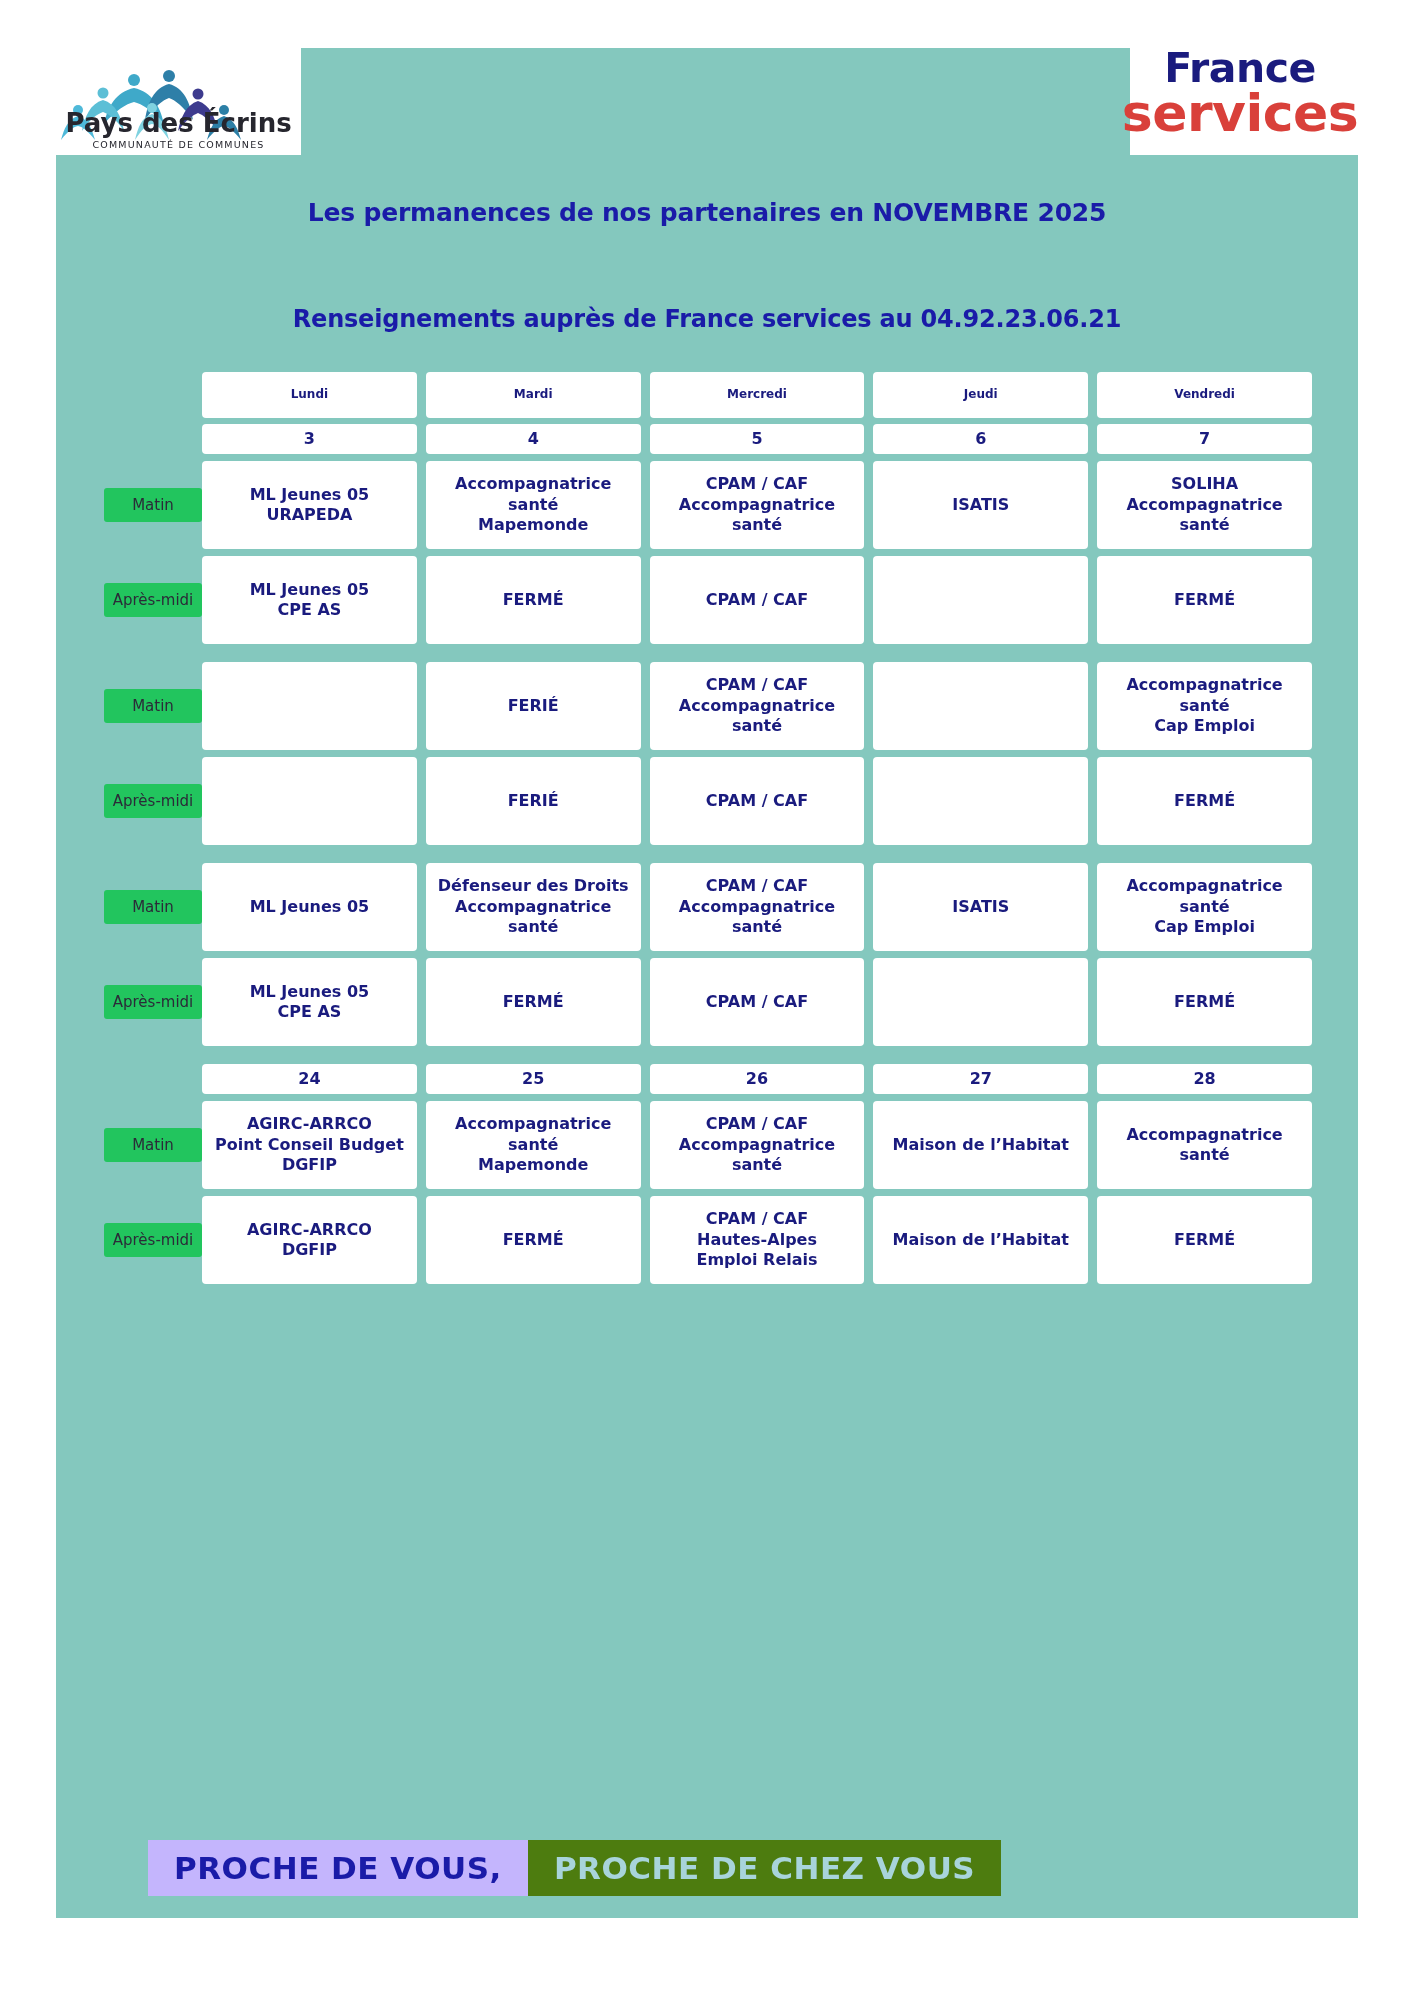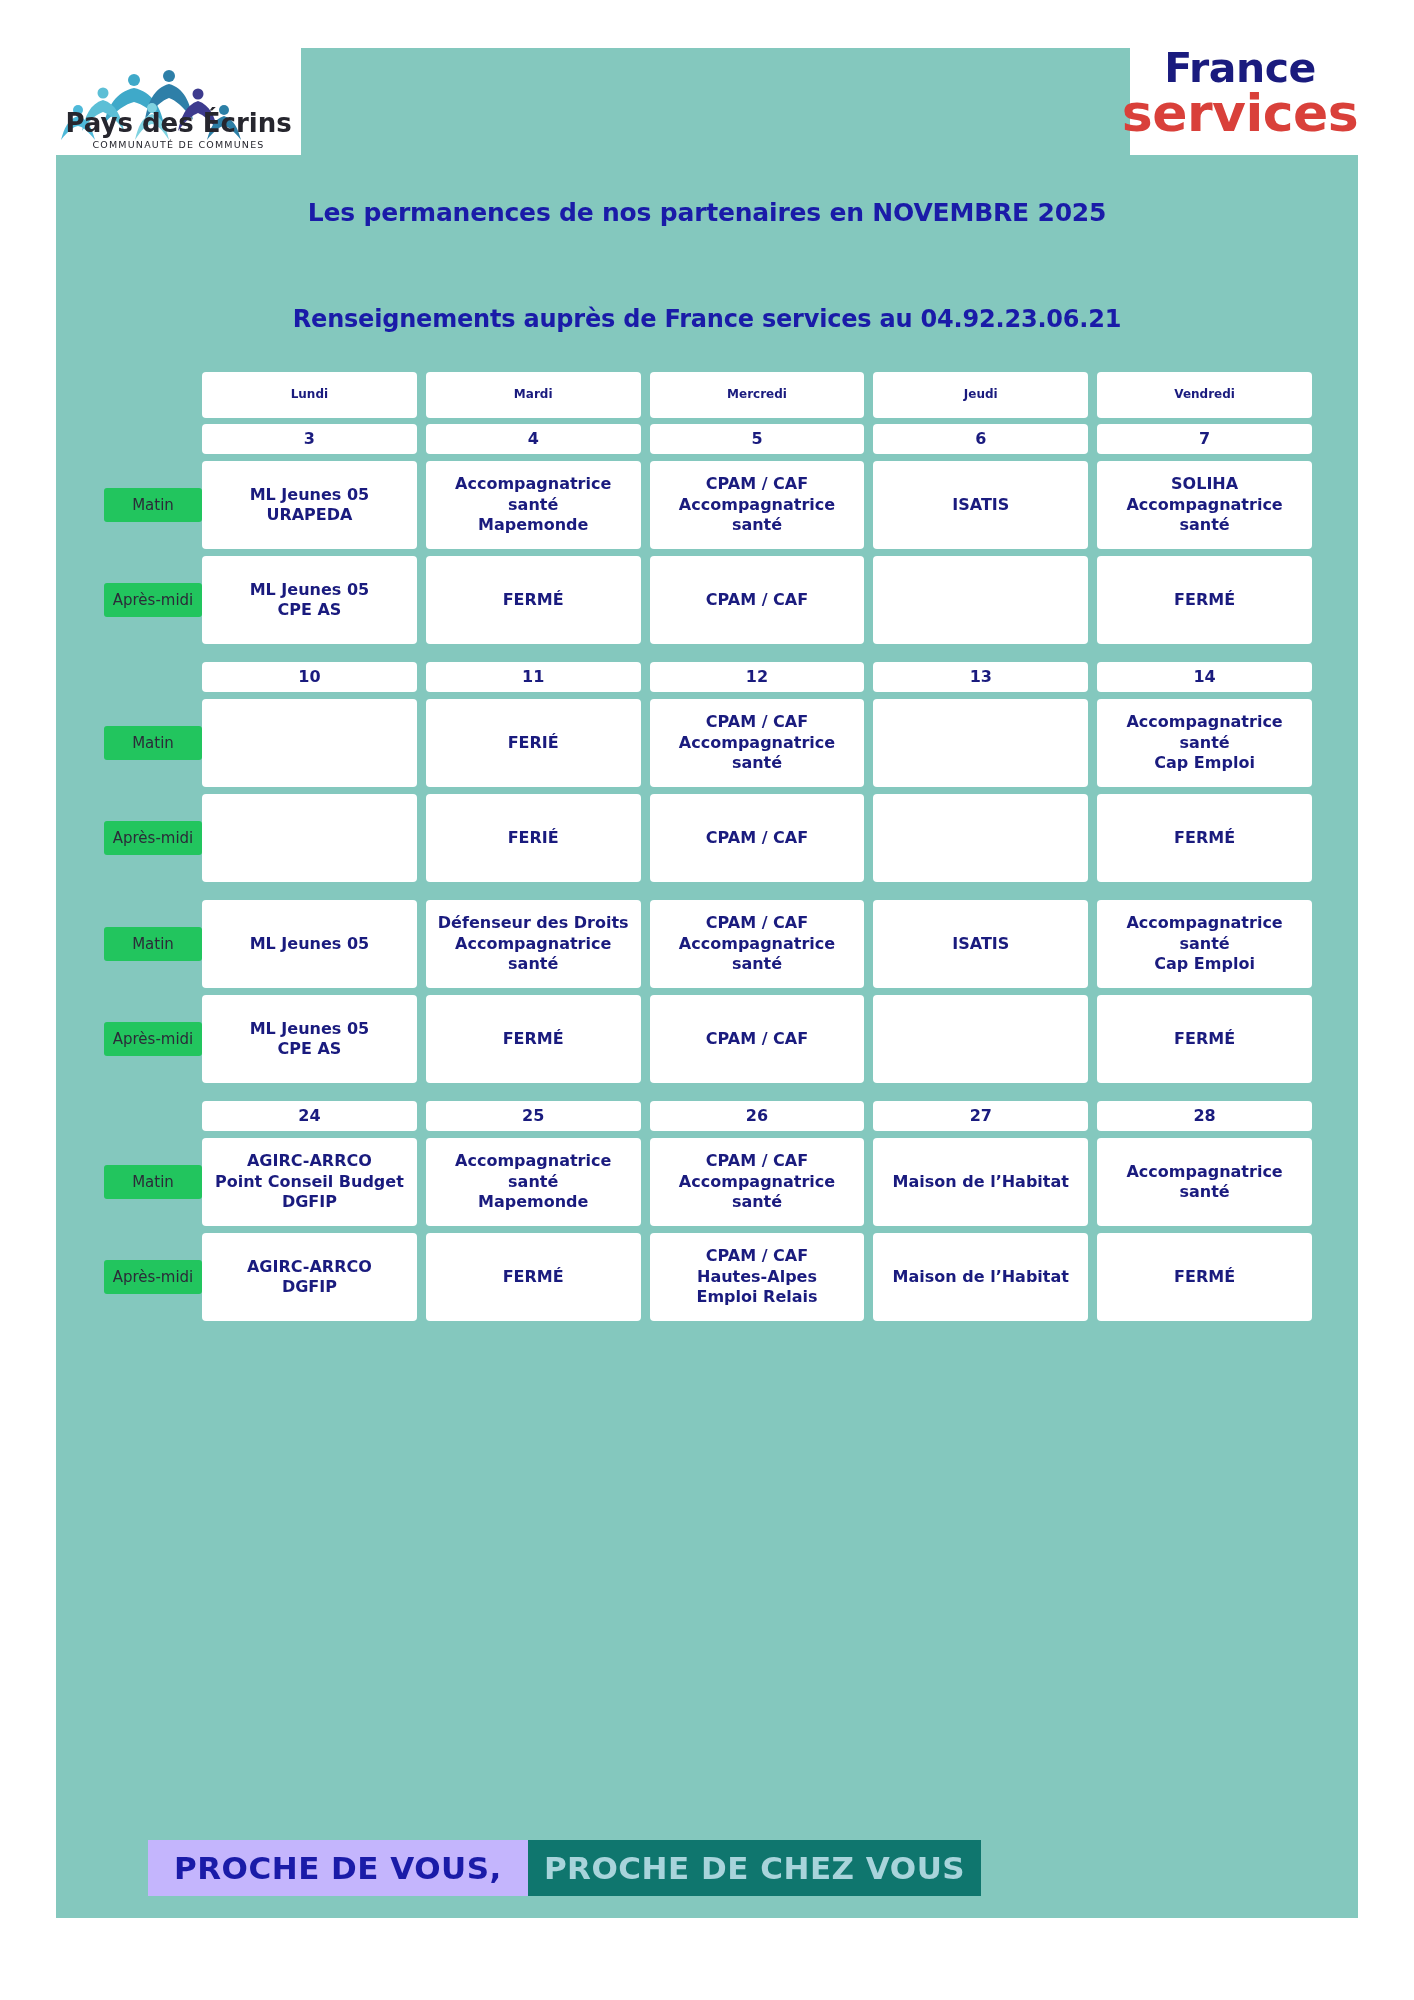--- a/index.html
+++ b/index.html
@@ -230,26 +230,26 @@
     display: flex;
     align-items: center;
     justify-content: center;
     padding: 0 26px;
     font-family: "DejaVu Sans", sans-serif;
     font-weight: bold;
     font-size: 31px;
     letter-spacing: 0.5px;
   }
   .banner-right {
-    background: #0f766e;
+    background: #4d7c0f;
     color: #A8D4DB;
     display: flex;
     align-items: center;
     justify-content: center;
-    padding: 0 16px;
+    padding: 0 26px;
     font-family: "DejaVu Sans", sans-serif;
     font-weight: bold;
     font-size: 31px;
     letter-spacing: 0.5px;
   }
 
   .pays-text {
     font-family: "DejaVu Sans", sans-serif;
     font-weight: bold;
     font-size: 26px;
@@ -338,27 +338,20 @@
         <div class="grid-row row-slot" style="position: relative;">
           <div class="slotlabel" style="top: calc(50% - 17px);">Après-midi</div>
           <div class="cell">ML Jeunes 05<br>CPE AS</div>
           <div class="cell">FERMÉ</div>
           <div class="cell">CPAM / CAF</div>
           <div class="cell"></div>
           <div class="cell">FERMÉ</div>
         </div>
       </div>
       <div class="week">
-        <div class="grid-row row-daynum">
-          <div class="cell">10</div>
-          <div class="cell">11</div>
-          <div class="cell">12</div>
-          <div class="cell">13</div>
-          <div class="cell">14</div>
-        </div>
         <div class="grid-row row-slot" style="position: relative;">
           <div class="slotlabel" style="top: calc(50% - 17px);">Matin</div>
           <div class="cell"></div>
           <div class="cell">FERIÉ</div>
           <div class="cell">CPAM / CAF<br>Accompagnatrice<br>santé</div>
           <div class="cell"></div>
           <div class="cell">Accompagnatrice<br>santé<br>Cap Emploi</div>
         </div>
         <div class="grid-row row-slot" style="position: relative;">
           <div class="slotlabel" style="top: calc(50% - 17px);">Après-midi</div>

